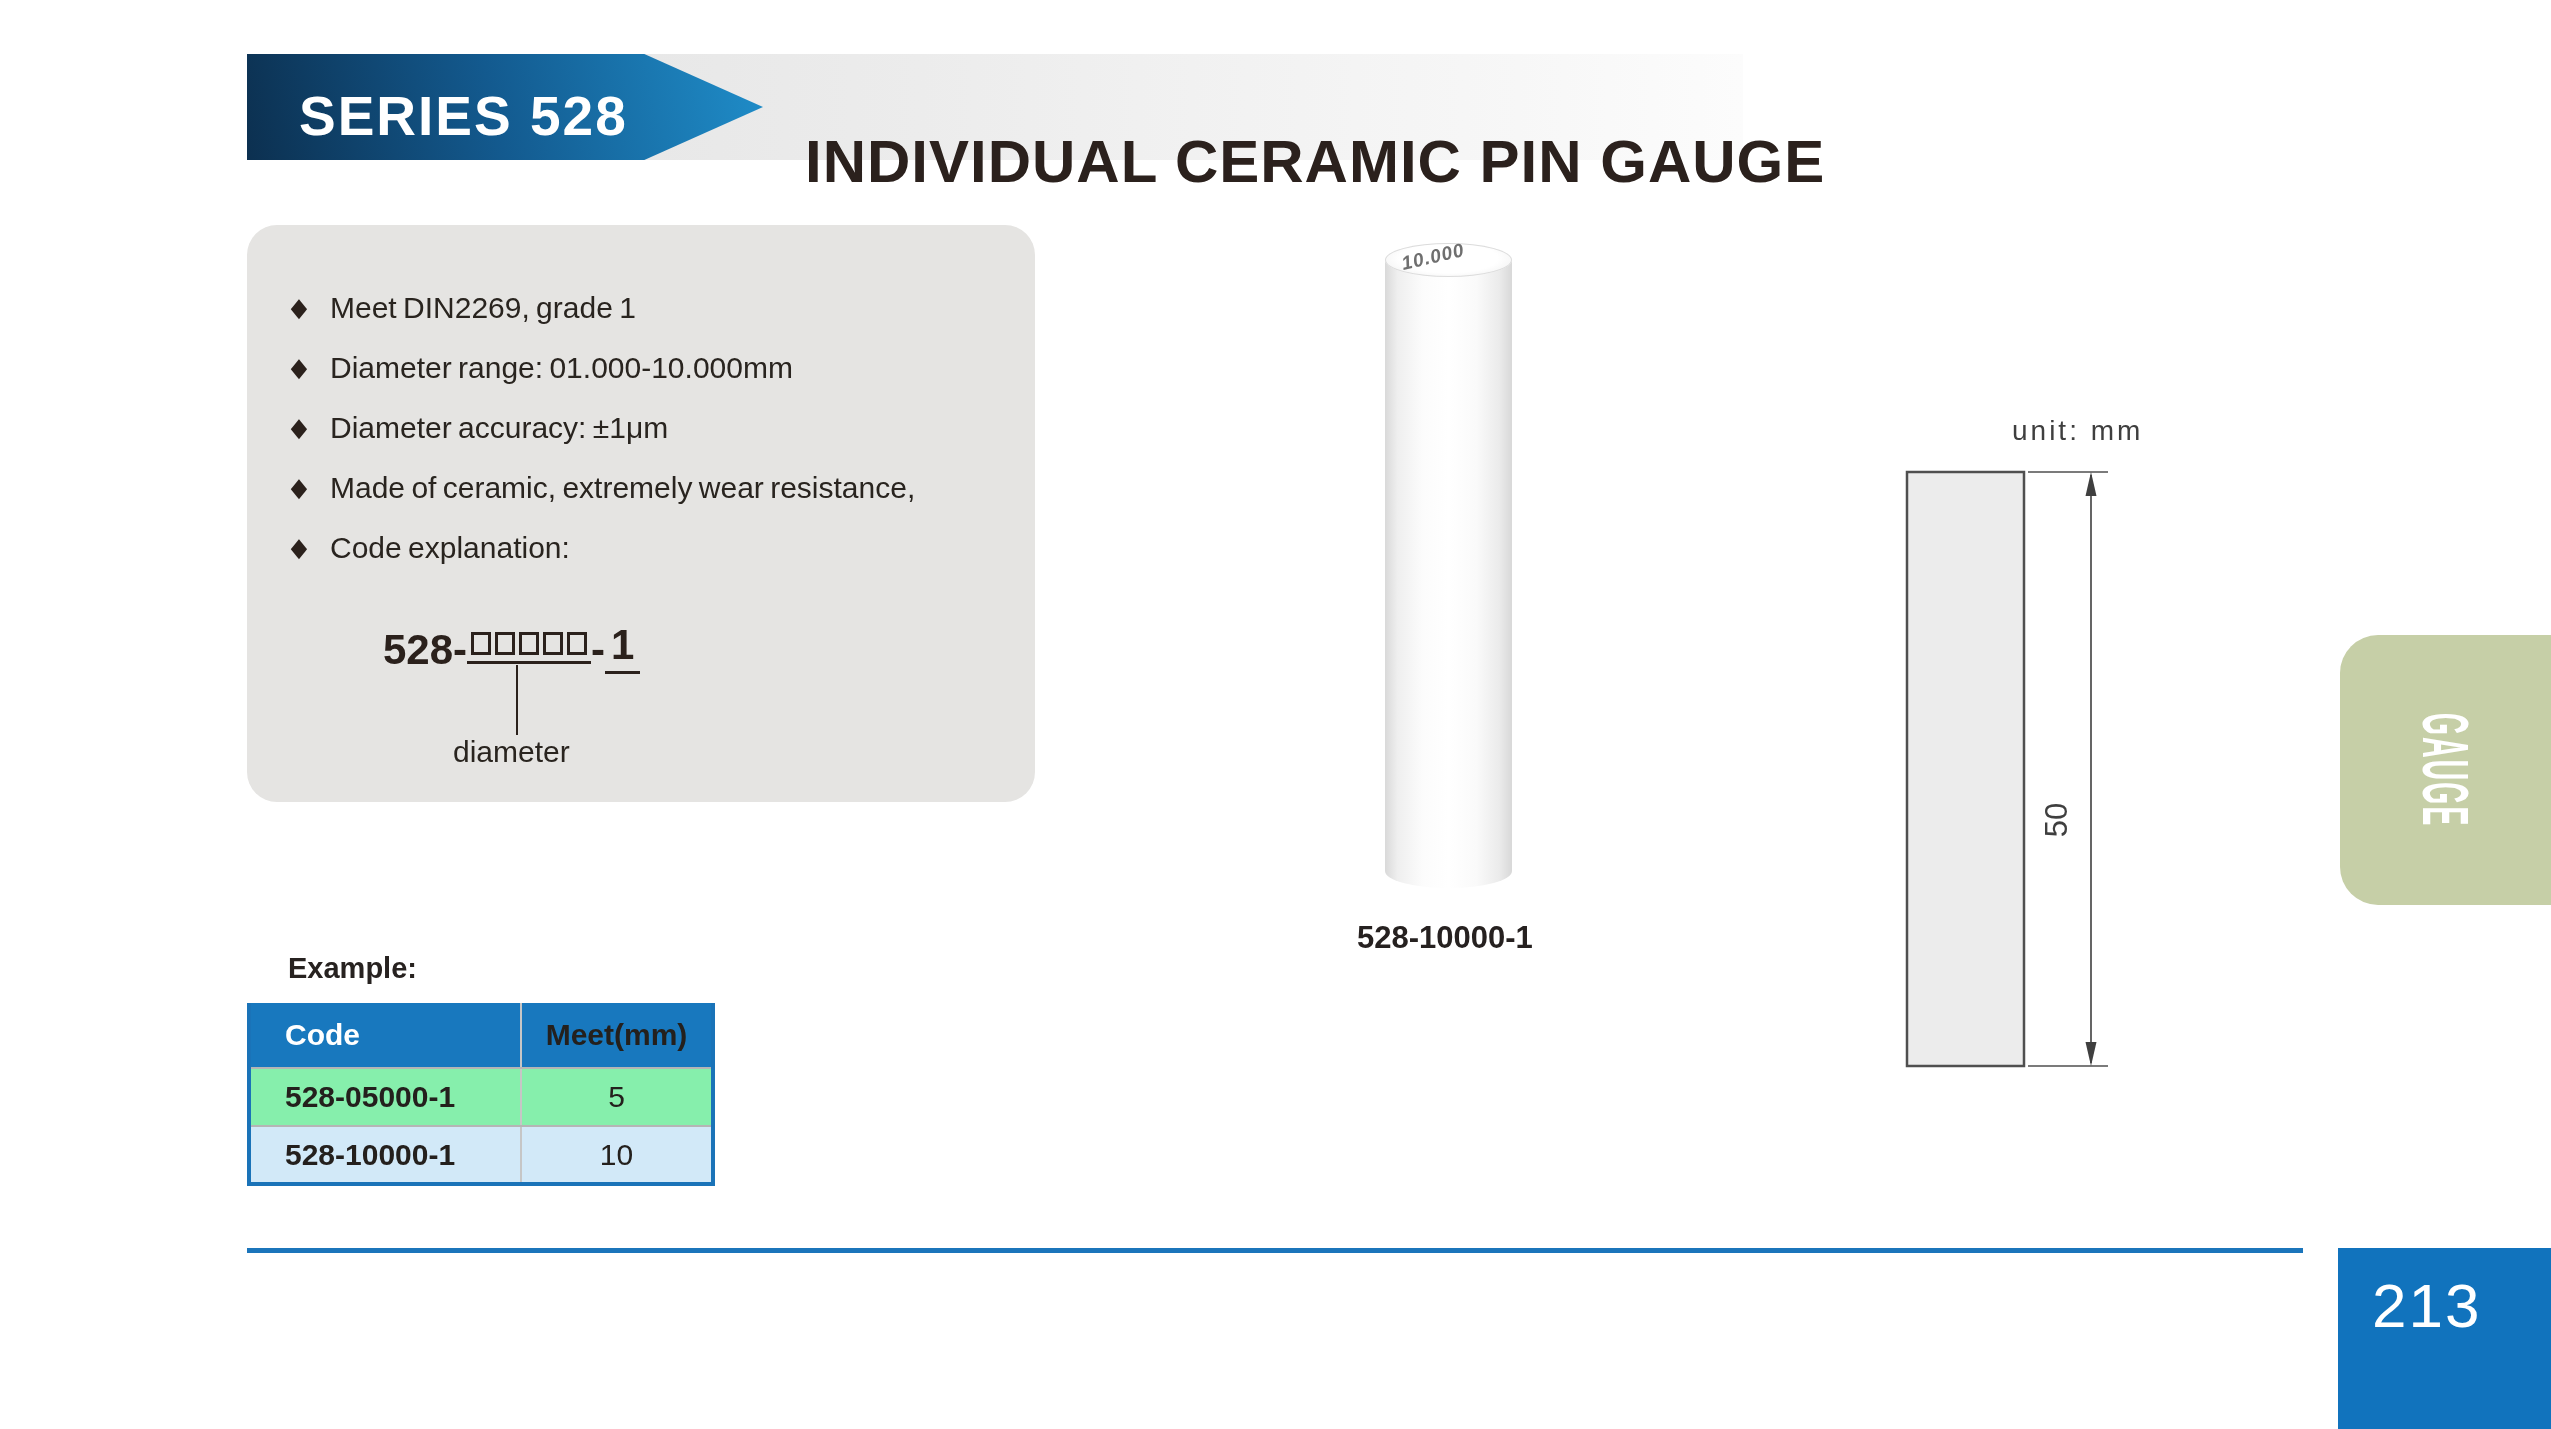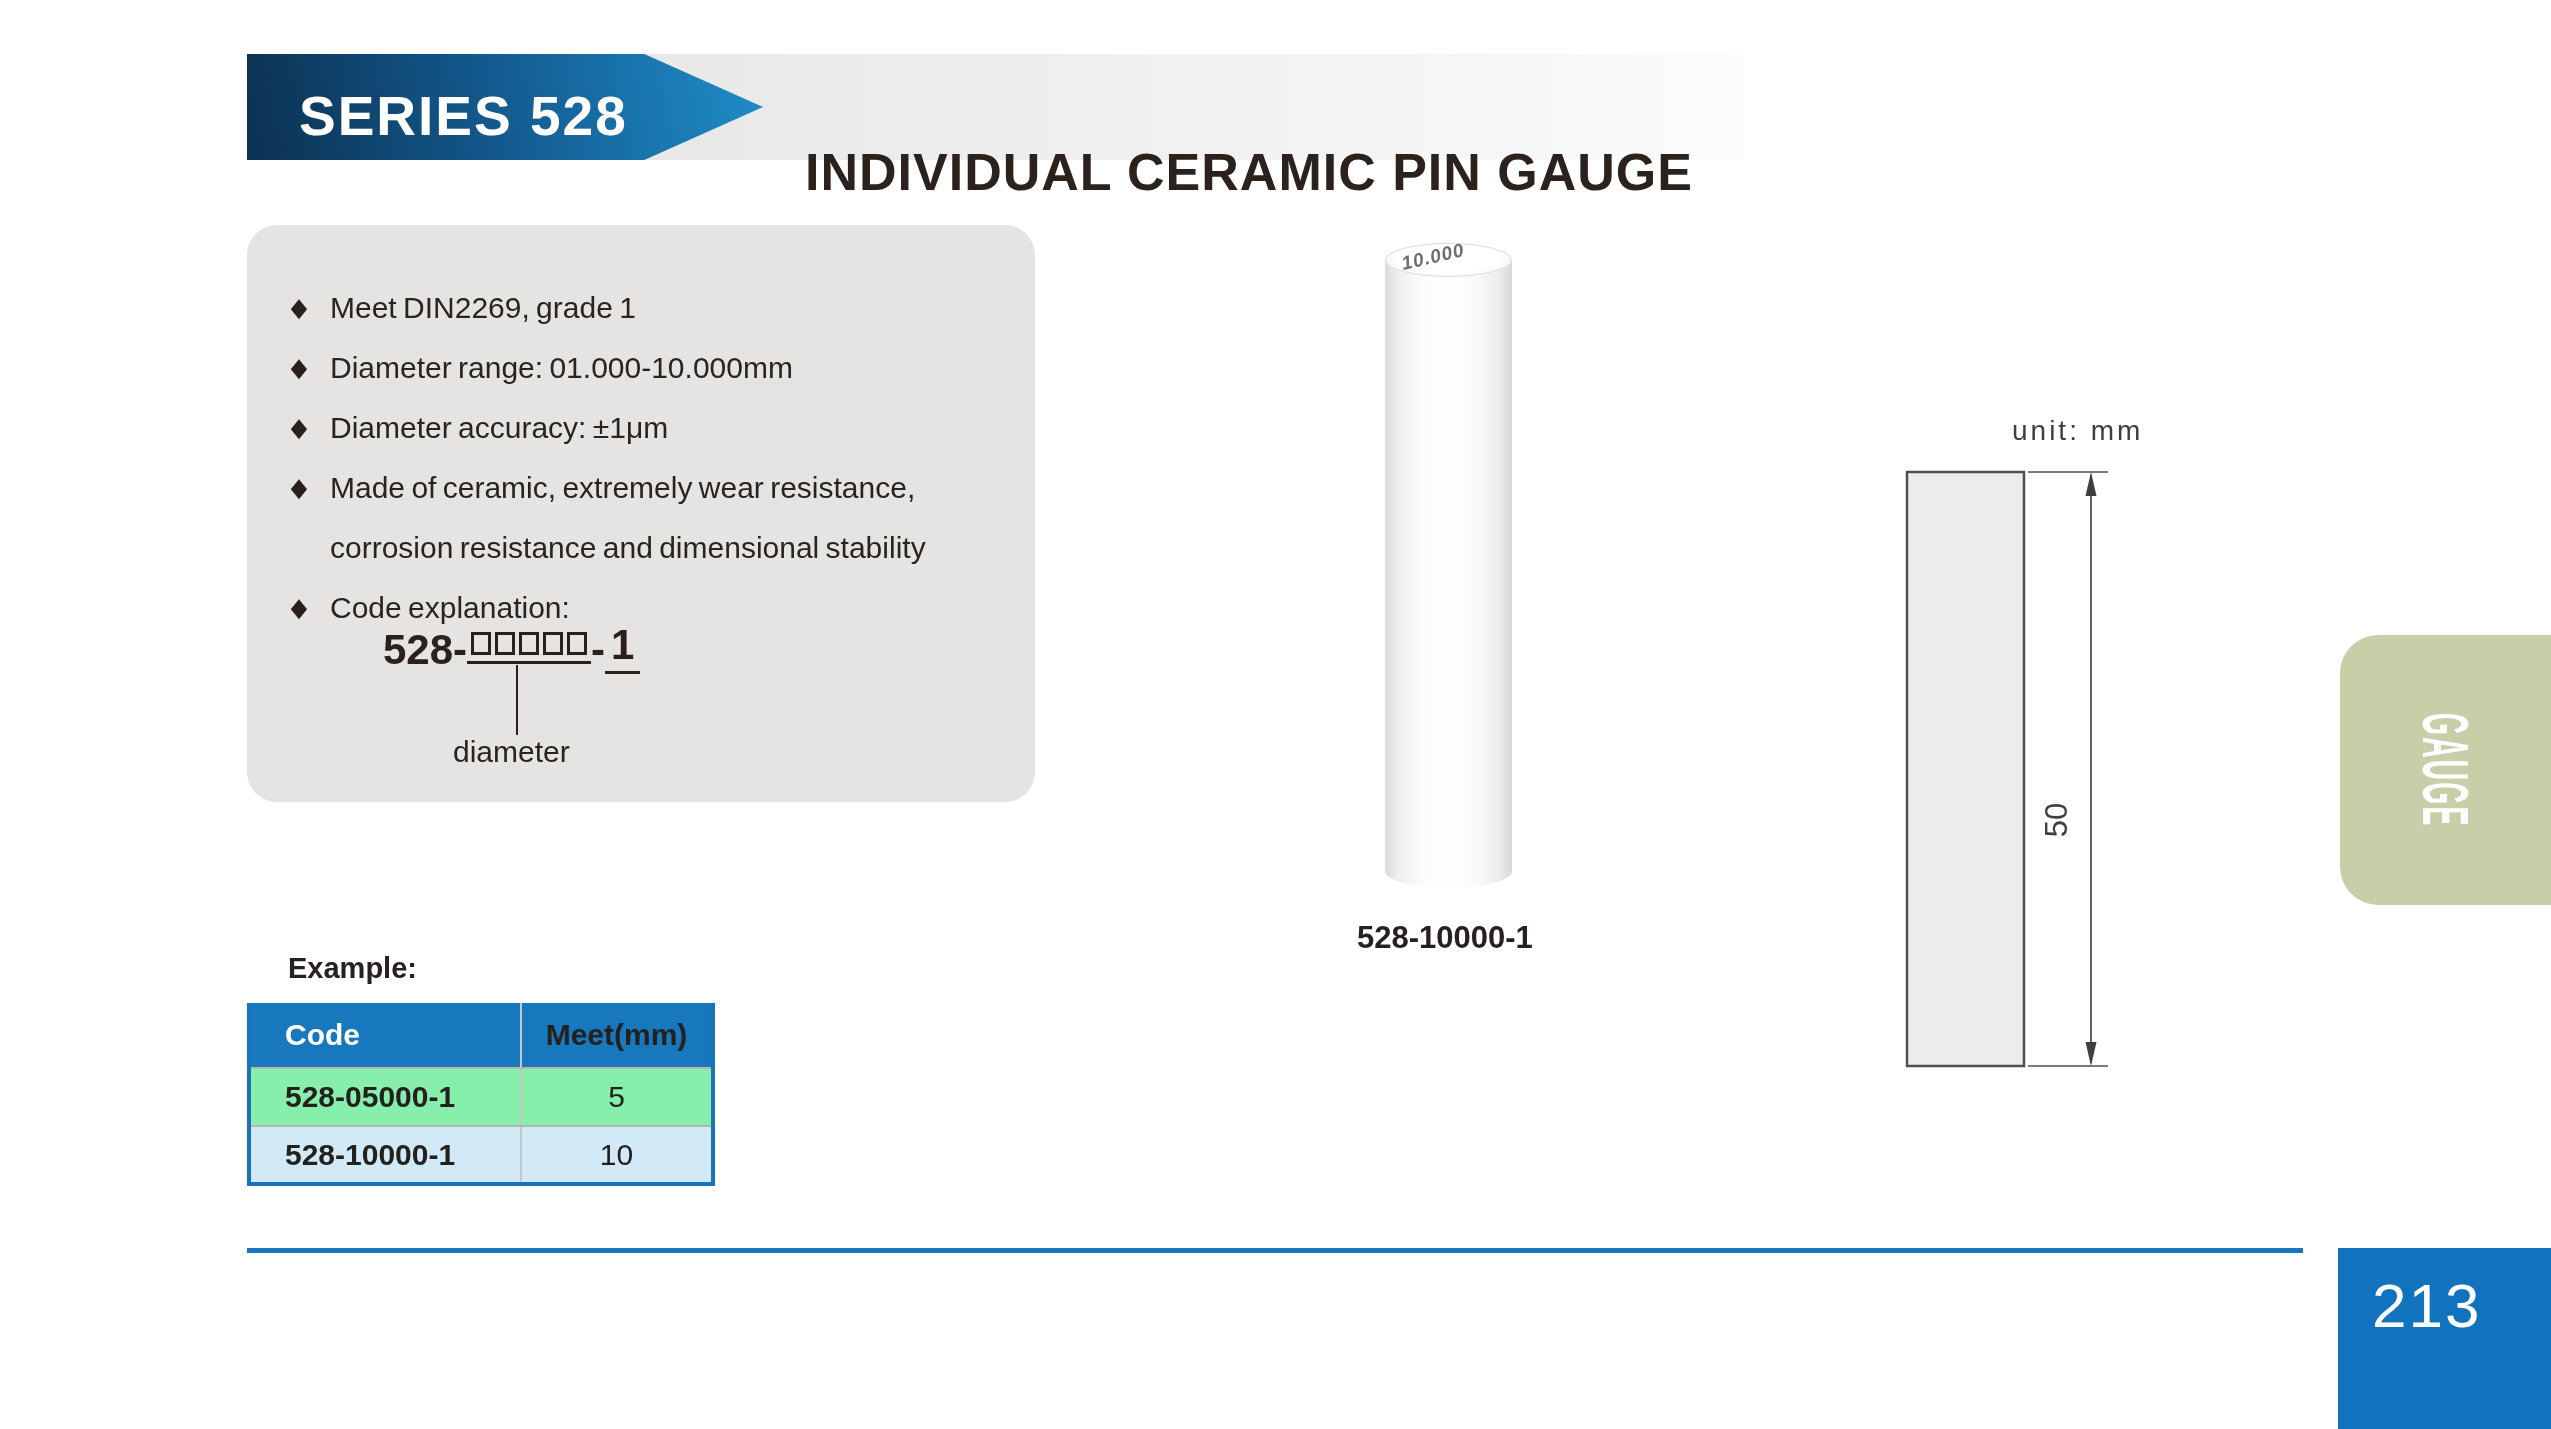--- a/index.html
+++ b/index.html
@@ -20,22 +20,22 @@
     background:linear-gradient(78deg,#0c3050 0%,#135a8f 48%,#1f8dc9 100%);
     clip-path:polygon(0 0, 77% 0, 100% 50%, 77% 100%, 0 100%);
   }
   .series-label {
     position:absolute; left:52px; top:0; height:106px; line-height:108px;
     color:#ffffff; font-size:55px; font-weight:bold; letter-spacing:2px;
     white-space:nowrap;
     margin-top:8px;
   }
   .page-title {
-    position:absolute; left:805px; top:64px; height:106px; line-height:108px;
-    color:#2b211d; font-size:52px; font-weight:bold; letter-spacing:1px;
+    position:absolute; left:805px; top:54px; height:106px; line-height:108px;
+    color:#2b211d; font-size:60px; font-weight:bold; letter-spacing:1px;
     white-space:nowrap;
   }
 
   
   .features-box {
     position:absolute; left:247px; top:225px; width:788px; height:577px;
     background:#e5e4e2; border-radius:30px;
   }
   .feat-list { position:absolute; left:0; top:64px; width:100%; }
   .feat-line {
@@ -175,24 +175,20 @@
         <span>Diameter range: 01.000-10.000mm</span>
       </div>
       <div class="feat-line">
         <span class="feat-bullet">◆</span>
         <span>Diameter accuracy: ±1μm</span>
       </div>
       <div class="feat-line">
         <span class="feat-bullet">◆</span>
         <span>Made of ceramic, extremely wear resistance,</span>
       </div>
-      <div class="feat-line cont">
-        
-        <span>corrosion resistance and dimensional stability</span>
-      </div>
       <div class="feat-line">
         <span class="feat-bullet">◆</span>
         <span>Code explanation:</span>
       </div>
     </div>
 
     <div class="code-line">
       <span class="code-prefix">528-</span><span class="code-boxes"><span class="code-box"></span><span class="code-box"></span><span class="code-box"></span><span class="code-box"></span><span class="code-box"></span></span><span class="code-sep">-</span><span class="code-suffix">1</span>
     </div>
     <div class="code-pointer-line"></div>

